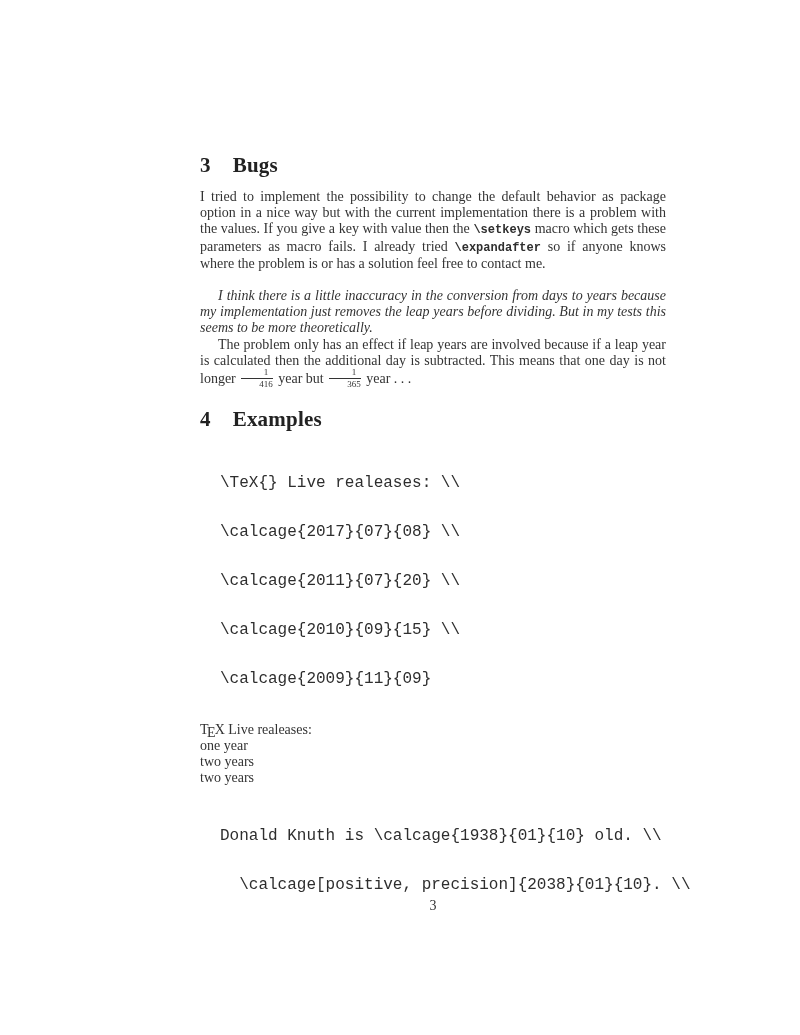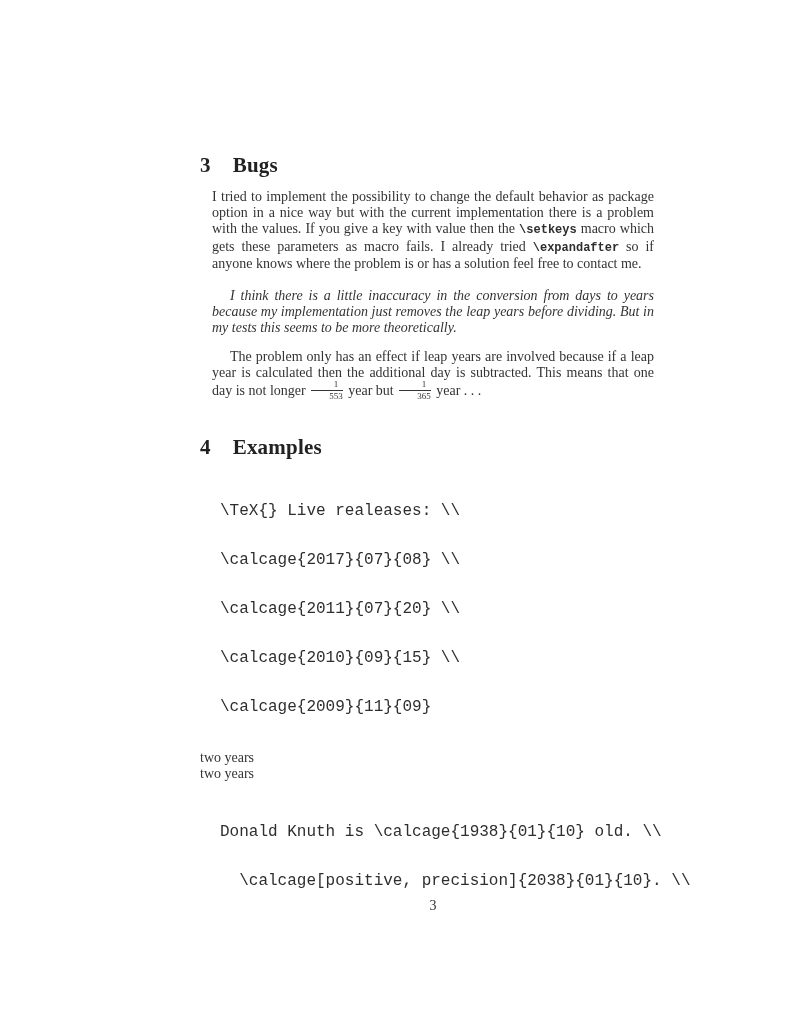--- a/index.html
+++ b/index.html
@@ -24,24 +24,24 @@
   }
   h2.sec {
     margin: 0;
     font-size: 21px;
     line-height: 25px;
     font-weight: bold;
     color: #222222;
     letter-spacing: 0.2px;
   }
   h2.sec .sec-num { margin-right: 22px; }
-  h2.sec.second { margin-top: 32px; }
+  h2.sec.second { margin-top: 16px; }
   h2.sec.first  { margin-top: 153px; }
   p.para {
-    margin: 12px;
+    margin: 0;
     font-size: 14px;
     line-height: 16.2px;
     text-align: justify;
   }
   p.para.first-after-head { margin-top: 11px; }
   p.para.gap-top { margin-top: 16px; font-style: italic; }
   p.para.indent { text-indent: 18px; }
   .tt {
     font-family: "Liberation Mono", "DejaVu Sans Mono", monospace;
     font-size: 12px;
@@ -99,37 +99,39 @@
   <div class="content">
 
     <h2 class="sec first"><span class="sec-num">3</span><span class="sec-title">Bugs</span></h2>
 
     <p class="para first-after-head"><span>I tried to implement the possibility to change the default behavior as package option in a nice way but with the current implementation there is a problem with the values. If you give a key with value then the </span><span class="tt">\setkeys</span><span> macro which gets these parameters as macro fails. I already tried </span><span class="tt">\expandafter</span><span> so if anyone knows where the problem is or has a solution feel free to contact me.</span></p>
 
     <p class="para gap-top indent">I think there is a little inaccuracy in the conversion from days to years because my implementation just removes the leap years before dividing. But in my tests this seems to be more theoretically.</p>
 
     <p class="para indent"><span>The problem only has an effect if leap years are involved because if a leap year is calculated then the additional day is subtracted. This means that one day is not longer </span><span class="frac">
           <span class="num">1</span>
-          <span class="den">553</span>
+          <span class="den">416</span>
         </span><span> year but </span><span class="frac">
           <span class="num">1</span>
           <span class="den">365</span>
         </span><span> year . . .</span></p>
 
     <h2 class="sec second"><span class="sec-num">4</span><span class="sec-title">Examples</span></h2>
 
     <div class="codeblock cb1">
       <div class="code-line">\TeX{} Live realeases: \\</div>
       <div class="code-line">\calcage{2017}{07}{08} \\</div>
       <div class="code-line">\calcage{2011}{07}{20} \\</div>
       <div class="code-line">\calcage{2010}{09}{15} \\</div>
       <div class="code-line">\calcage{2009}{11}{09}</div>
     </div>
 
     <div class="outblock ob1">
+      <div class="out-line"><span class="texlogo"><span>T</span><span class="tex-e">E</span><span>X</span></span><span> Live realeases:</span></div>
+      <div class="out-line">one year</div>
       <div class="out-line">two years</div>
       <div class="out-line">two years</div>
     </div>
 
     <div class="codeblock cb2">
       <div class="code-line">Donald Knuth is \calcage{1938}{01}{10} old. \\</div>
       <div class="code-line">  \calcage[positive, precision]{2038}{01}{10}. \\</div>
       
       
     </div>

